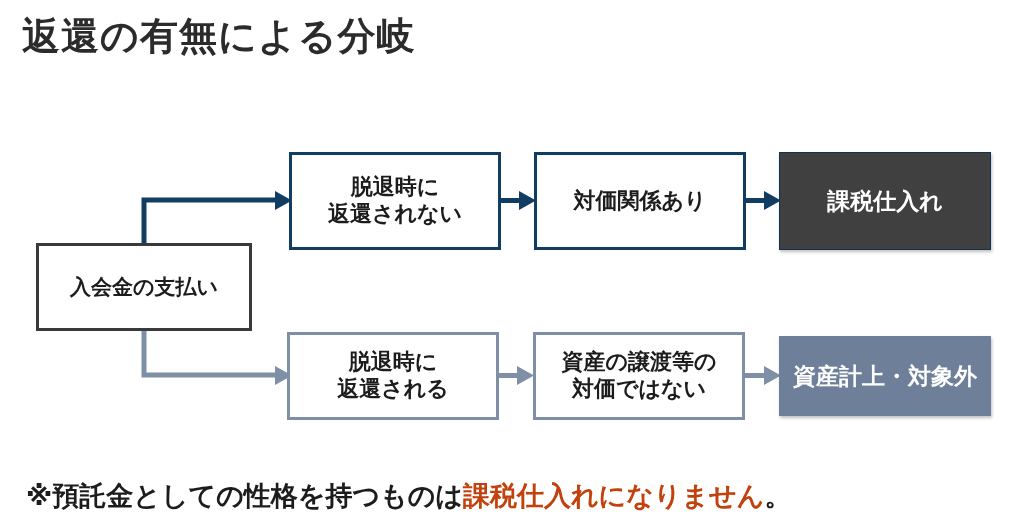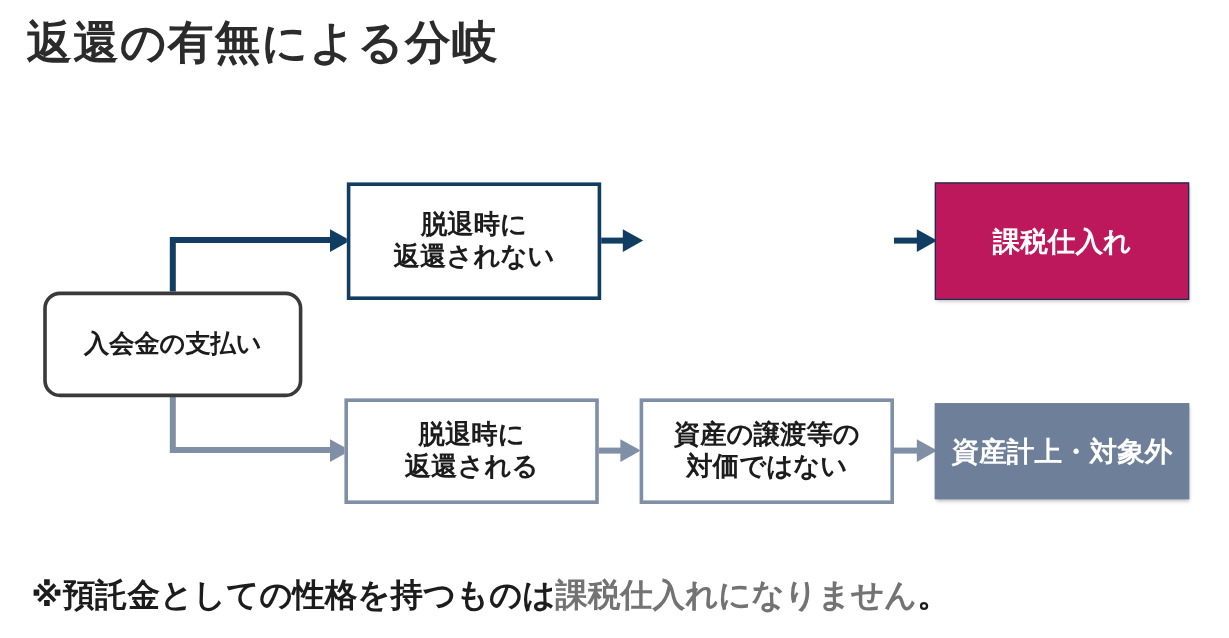--- a/index.html
+++ b/index.html
@@ -61,21 +61,21 @@
   }
 
   .node-outline-gray {
     background: #ffffff;
     border: 3px solid #7e8fa6;
     color: #1c1c1c;
     font-size: 22px;
   }
 
   .node-fill-dark {
-    background: #be185d;
+    background: #404040;
     border: 1px solid #0f3257;
     color: #ffffff;
     font-size: 23px;
     box-shadow: 1px 2px 3px rgba(0,0,0,0.25);
   }
 
   .node-fill-gray {
     background: #6e7f99;
     border: 1px solid #6e7f99;
     color: #ffffff;
@@ -94,21 +94,21 @@
   .footnote {
     position: absolute;
     left: 26px;
     top: 478px;
     font-size: 27px;
     font-weight: 700;
     color: #1c1c1c;
     white-space: nowrap;
     letter-spacing: 0px;
   }
-  .footnote .hl { color: #737373; }
+  .footnote .hl { color: #c2410c; }
 </style>
 </head>
 <body>
 
 <div id="page">
 
   <div class="page-title">返還の有無による分岐</div>
 
   <div class="conn" style="left:0;top:0;width:1024px;height:532px;">
     <svg width="1024" height="532" viewBox="0 0 1024 532">
@@ -146,25 +146,26 @@
     </svg>
   </div>
 
   <div class="conn" style="left:0;top:0;width:1024px;height:532px;">
     <svg width="1024" height="532" viewBox="0 0 1024 532">
       <path d="M 745 375.5 L 765 375.5" stroke="#7E8FA6" stroke-width="5" fill="none"></path>
       <polygon points="764,366 781,375.5 764,385" fill="#7E8FA6"></polygon>
     </svg>
   </div>
 
-  <div class="node node-start" style="left:36px; top:243px; width:216px; height:88px;border-radius:14px;">入会金の支払い</div>
+  <div class="node node-start" style="left:36px; top:243px; width:216px; height:88px;">入会金の支払い</div>
 
   <div class="node node-outline-dark" style="left:289px; top:152px; width:212px; height:98px;">脱退時に
 返還されない</div>
 
+  <div class="node node-outline-dark" style="left:534px; top:152px; width:212px; height:98px;">対価関係あり</div>
 
   <div class="node node-fill-dark" style="left:779px; top:152px; width:212px; height:98px;">課税仕入れ</div>
 
   <div class="node node-outline-gray" style="left:287px; top:332px; width:212px; height:88px;">脱退時に
 返還される</div>
 
   <div class="node node-fill-gray" style="left:779px; top:336px; width:212px; height:80px;">資産計上・対象外</div>
 
   <div class="node node-outline-gray" style="left:533px; top:332px; width:212px; height:88px;">資産の譲渡等の
 対価ではない</div>

